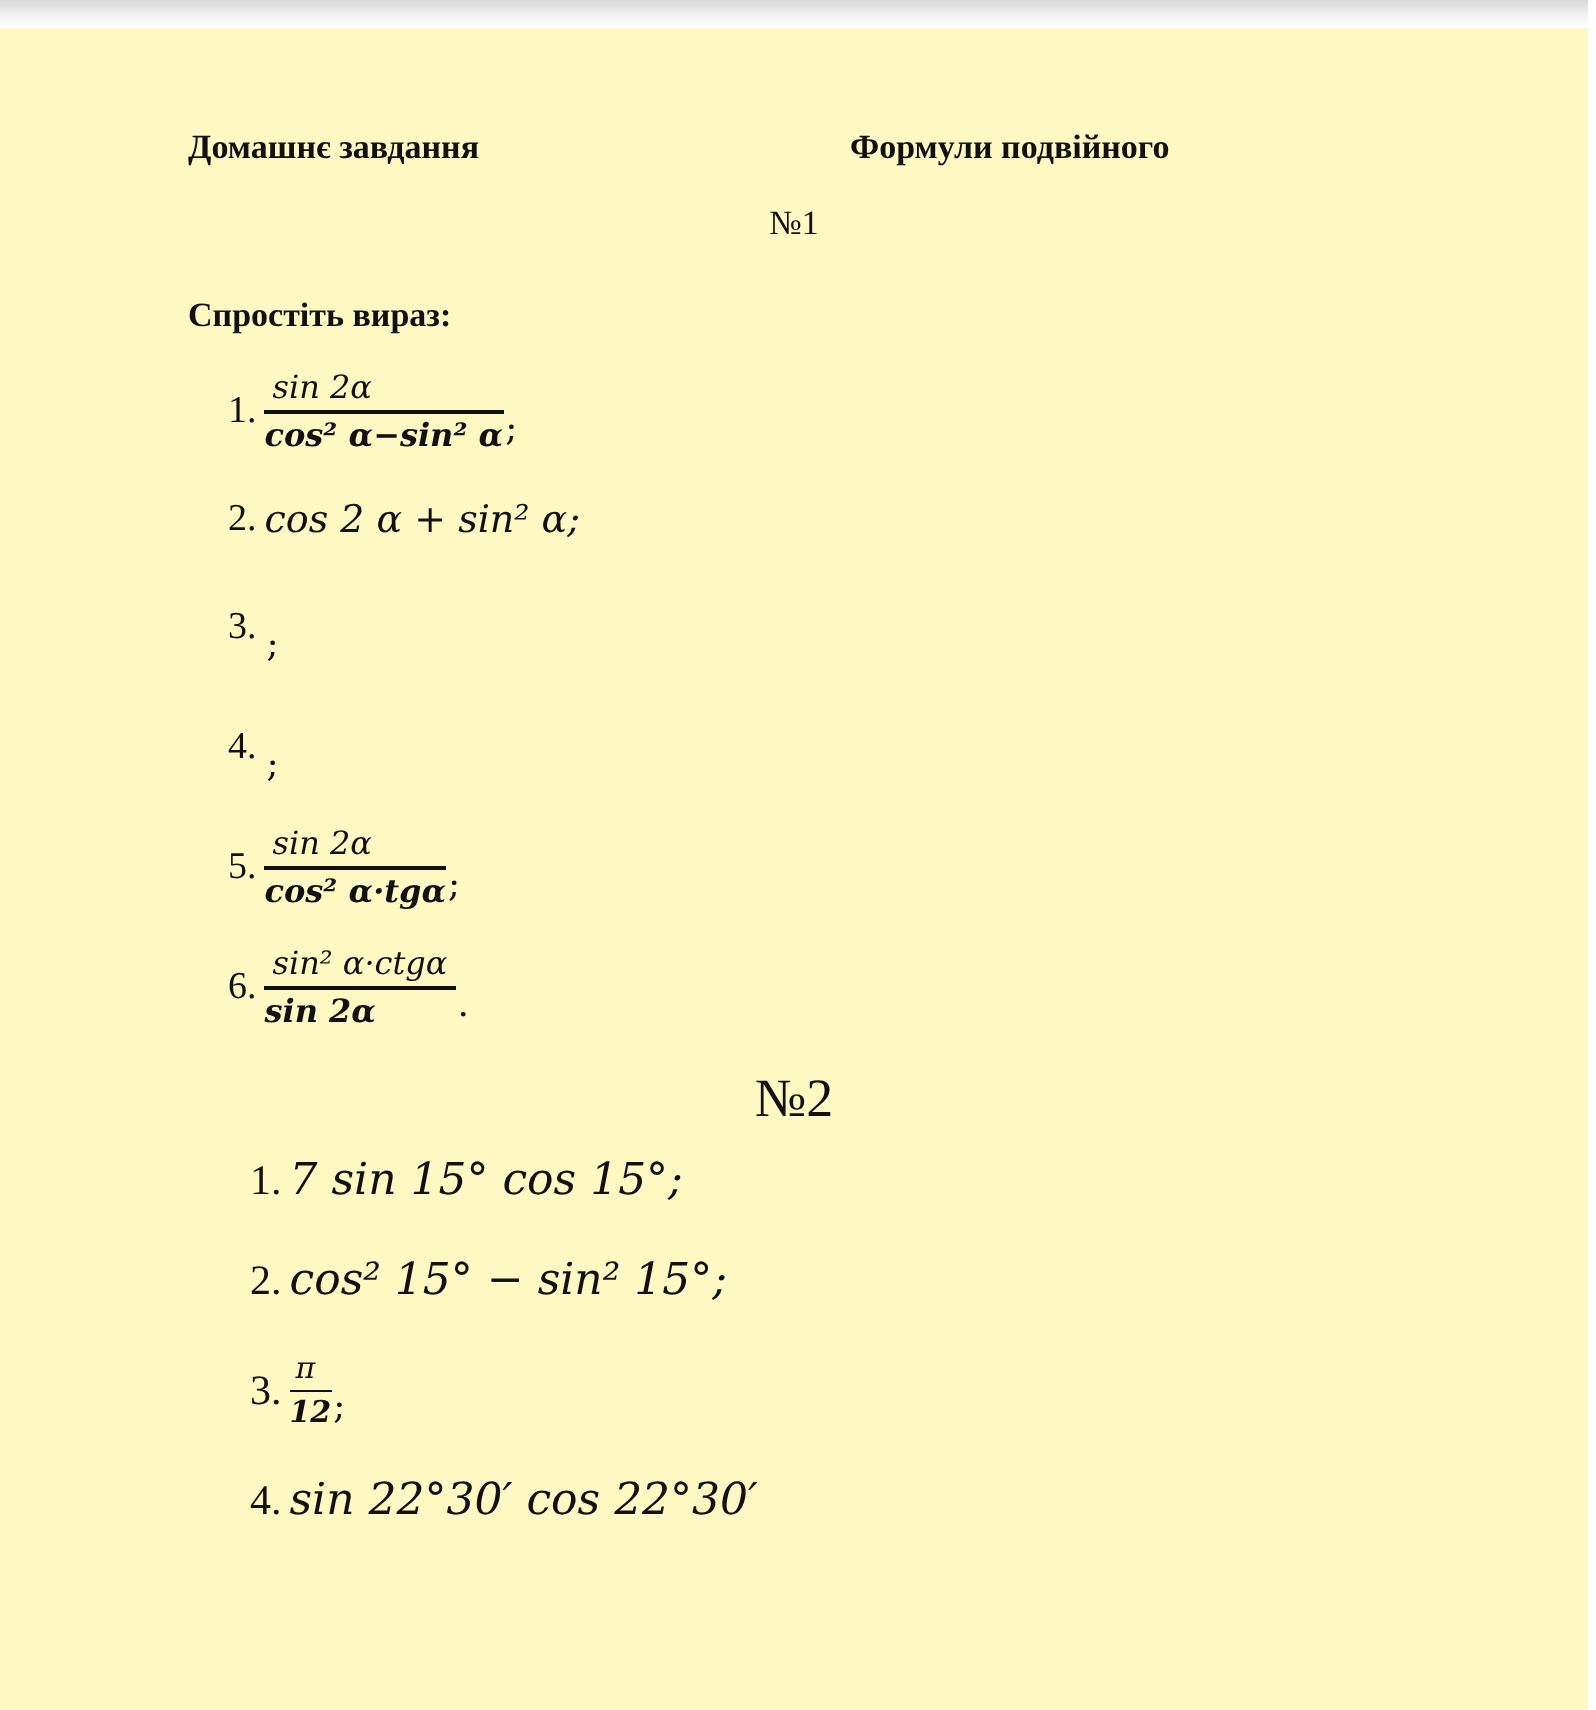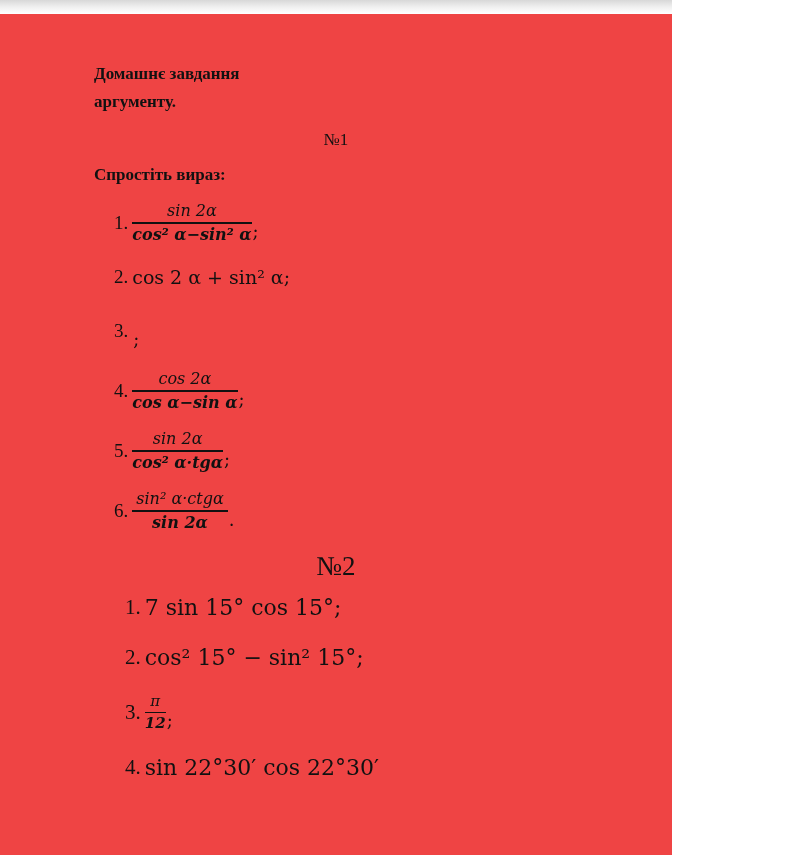--- a/index.html
+++ b/index.html
@@ -2,23 +2,23 @@
 <html><head>
 <meta charset="utf-8">
 <style>
   html, body {
     margin: 0;
     padding: 0;
     background: #ffffff;
   }
   .page {
     position: relative;
-    width: 672px;
+    width: 794px;
     height: 855px;
-    background: #ef4444;
+    background: #fef9c3;
     overflow: hidden;
     color: #111111;
     font-family: "Liberation Serif", serif;
   }
   .top-shade {
     width: 798px;
     height: 14px;
     background: linear-gradient(to bottom, #d8d8d8 0%, #f2f2f2 55%, #ffffff 100%);
   }
   
@@ -36,21 +36,21 @@
     text-align: center;
     font-size: 17px;
     margin-top: 14px;
   }
   .sec-num.big {
     font-size: 27px;
     margin-top: 10px;
   }
   
   .instr {
-    margin: 15px 0 8px 94px;
+    margin: 26px 0 8px 94px;
     font-weight: bold;
     font-size: 17px;
   }
   
   .mlist { margin-left: 114px; }
   .mlist2 { margin-left: 125px; }
   .m-item {
     display: flex;
     align-items: center;
   }
@@ -58,26 +58,27 @@
   .p-row { height: 48px; }
   .inum {
     font-family: "Liberation Serif", serif;
     font-style: normal;
     font-size: 19px;
     margin-right: 4px;
     white-space: pre;
   }
   .math {
     font-family: "DejaVu Serif", serif;
+    font-style: italic;
     font-size: 19px;
     white-space: pre;
   }
   .frac {
     display: inline-block;
-    text-align: center;
+    text-align: left;
     font-family: "DejaVu Serif", serif;
     font-style: italic;
     font-size: 16px;
     line-height: 1.25;
     vertical-align: middle;
   }
   .frac .top {
     display: block;
     border-bottom: 2px solid #111;
     padding: 0 4px 1px 4px;
@@ -104,22 +105,22 @@
 </style>
 </head>
 <body>
 
 <div class="page">
   <div class="top-shade"></div>
 
   <div class="header">
     <div class="h-line1">
       <span>Домашнє завдання</span>
+      <span class="h-right">Формули подвійного</span>
     </div>
-    <div class="h-line2">аргументу.</div>
   </div>
 
   <div class="sec-num">№1</div>
   <div class="instr">Спростіть вираз:</div>
 
   <div class="mlist">
 
     <div class="m-item f-row">
       <span class="inum">1.</span>
       <span class="frac">
@@ -134,24 +135,20 @@
       <span class="math">cos 2 α + sin² α;</span>
     </div>
 
     <div class="m-item f-row">
       <span class="inum">3.</span>
       <span class="tail">;</span>
     </div>
 
     <div class="m-item f-row">
       <span class="inum">4.</span>
-      <span class="frac">
-        <span class="top">cos 2α</span>
-        <span class="bot">cos α−sin α</span>
-      </span>
       <span class="tail">;</span>
     </div>
 
     <div class="m-item f-row">
       <span class="inum">5.</span>
       <span class="frac">
         <span class="top">sin 2α</span>
         <span class="bot">cos² α·tgα</span>
       </span>
       <span class="tail">;</span>

